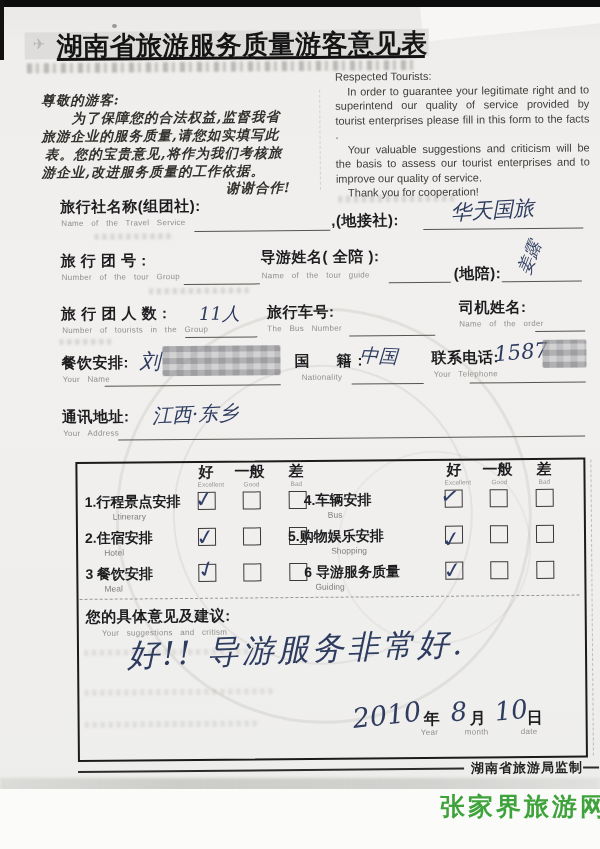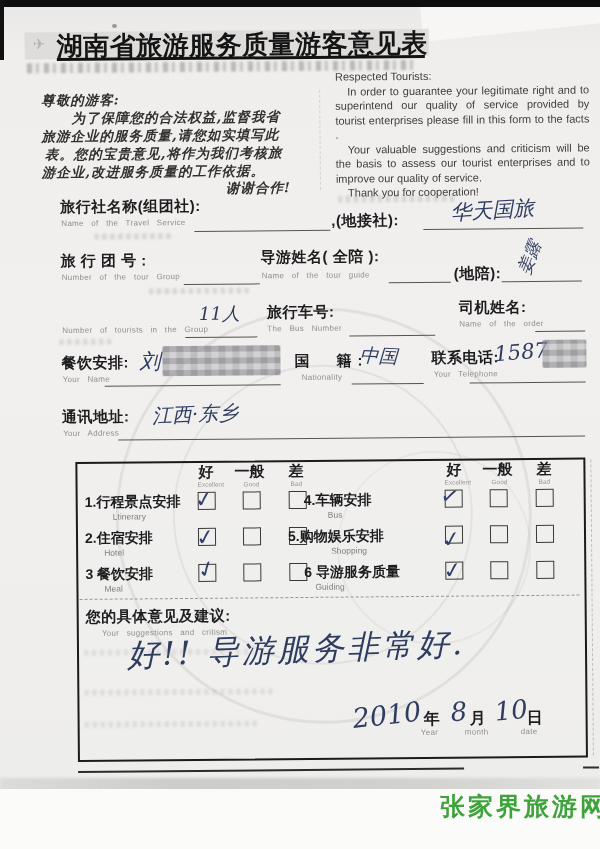--- a/index.html
+++ b/index.html
@@ -111,20 +111,21 @@
     <div class="abs cnlbl" style="left:62px;top:250px;text-align:right;">旅 行 团 号 :</div>
     <div class="abs enlbl" style="left:63px;top:271px;">Number of the tour Group</div>
     <div class="abs uline" style="left:185px;top:283px;width:76px;"></div>
     <div class="abs cnlbl" style="left:262px;top:248px;">导游姓名( 全陪 ):</div>
     <div class="abs enlbl" style="left:263px;top:271px;">Name of the tour guide</div>
     <div class="abs uline" style="left:390px;top:283px;width:62px;"></div>
     <div class="abs cnlbl" style="left:455px;top:266px;">(地陪):</div>
     <div class="abs uline" style="left:503px;top:283px;width:80px;"></div>
     <div class="abs hand" style="left:514px;top:248px;font-size:17px;transform:rotate(-68deg);">姜露</div>
 
+    <div class="abs cnlbl" style="left:62px;top:303px;">旅 行 团 人 数 :</div>
     <div class="abs enlbl" style="left:63px;top:324px;">Number of tourists in the Group</div>
     <div class="abs hand" style="left:200px;top:301px;font-size:18px;">11人</div>
     <div class="abs uline" style="left:186px;top:336px;width:72px;"></div>
     <div class="abs cnlbl" style="left:268px;top:303px;">旅行车号:</div>
     <div class="abs enlbl" style="left:268px;top:324px;">The Bus Number</div>
     <div class="abs uline" style="left:350px;top:336px;width:86px;"></div>
     <div class="abs cnlbl" style="left:460px;top:300px;">司机姓名:</div>
     <div class="abs enlbl" style="left:460px;top:321px;">Name of the order</div>
     <div class="abs uline" style="left:536px;top:333px;width:50px;"></div>
 
@@ -222,20 +223,21 @@
     <div class="abs cnlbl" style="left:421px;top:710px;font-size:16px;">年</div>
     <div class="abs enlbl" style="left:418px;top:729px;">Year</div>
     <div class="abs hand" style="left:448px;top:698px;font-size:26px;transform:rotate(-4deg);">8</div>
     <div class="abs cnlbl" style="left:467px;top:710px;font-size:16px;">月</div>
     <div class="abs enlbl" style="left:462px;top:729px;">month</div>
     <div class="abs hand" style="left:492px;top:697px;font-size:26px;transform:rotate(-5deg);">10</div>
     <div class="abs cnlbl" style="left:524px;top:710px;font-size:16px;">日</div>
     <div class="abs enlbl" style="left:518px;top:729px;">date</div>
 
     <div class="abs supline" style="left:75px;top:769px;width:386px;"></div>
+    <div class="abs suptext" style="left:468px;top:761px;">湖南省旅游局监制</div>
     <div class="abs supline" style="left:580px;top:769px;width:16px;"></div>
   </div>
 
   <div class="abs smudge"></div>
   <div class="abs bottom-white"></div>
   <div class="abs sitename" style="left:440px;top:790px;color:#3fa33c;">张家界旅游网</div>
 
   <div class="abs strip-top"></div>
   <div class="abs strip-left"></div>
   <div class="abs dot-mark"></div>

